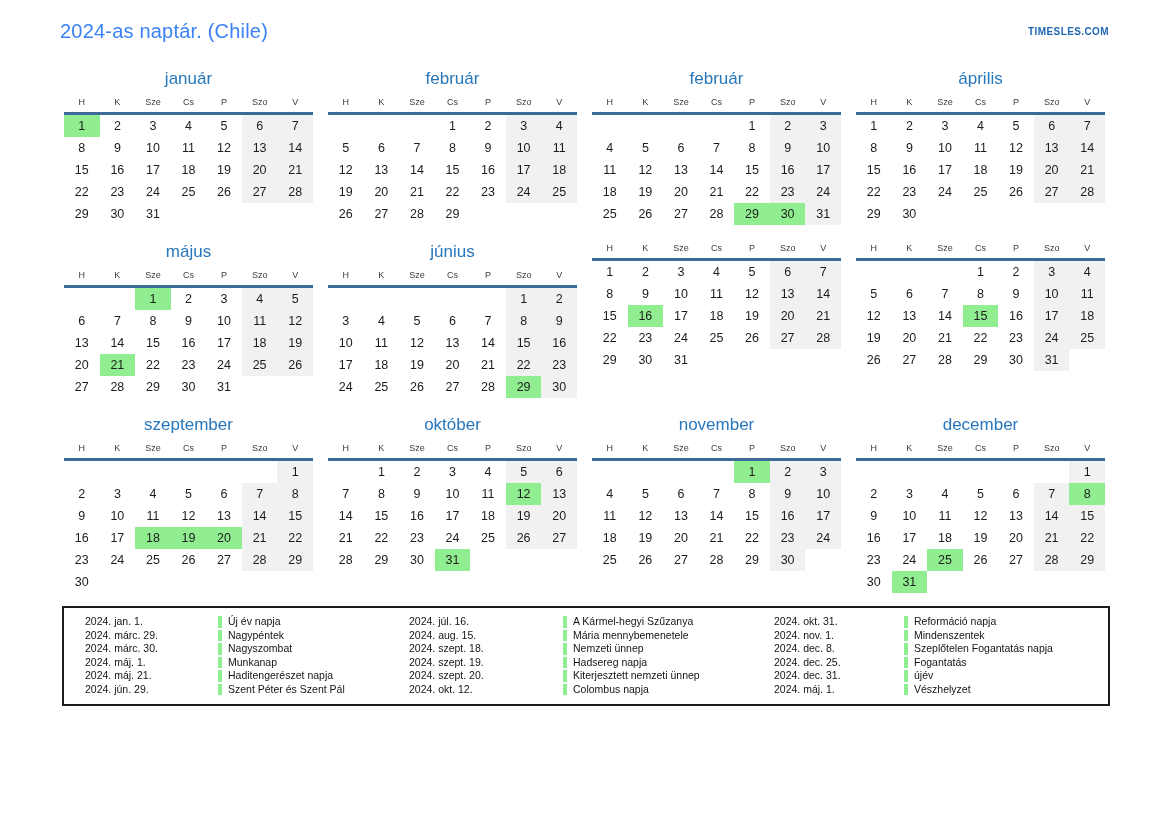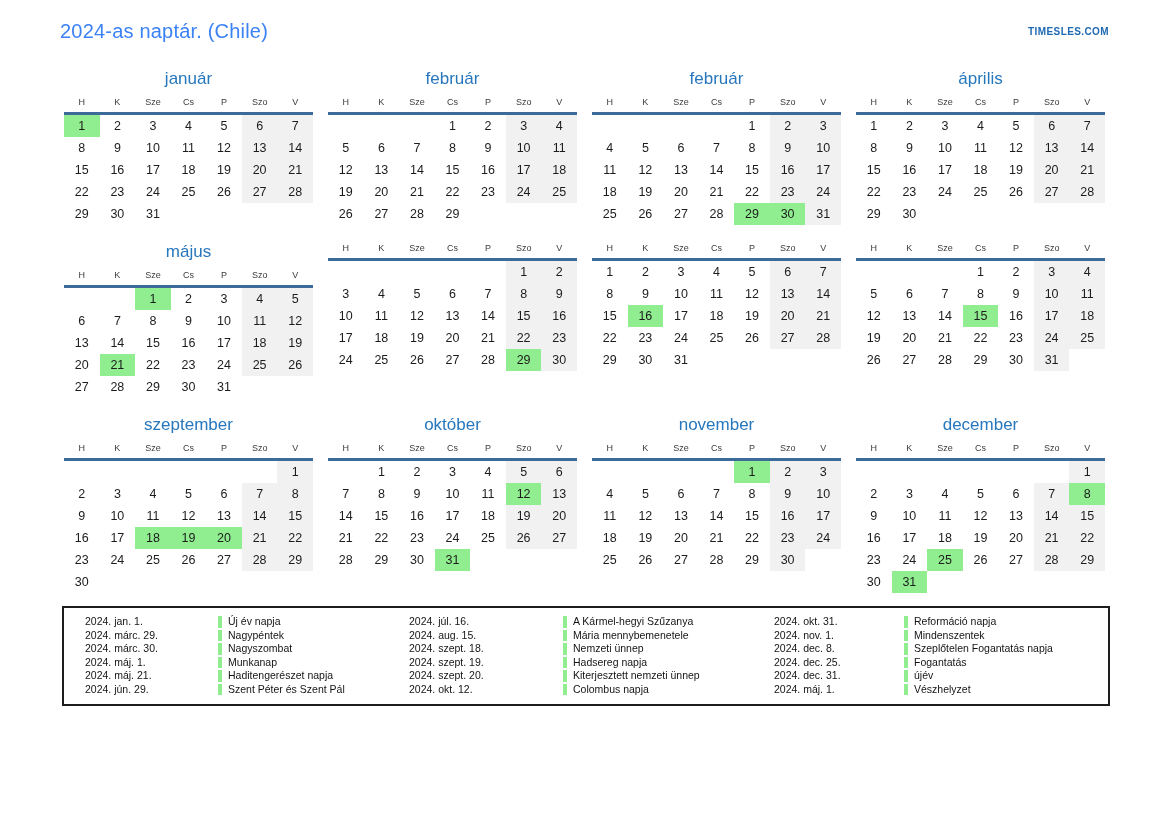--- a/index.html
+++ b/index.html
@@ -299,20 +299,21 @@
         <span class="day weekend">25</span>
         <span class="day weekend">26</span>
         <span class="day">27</span>
         <span class="day">28</span>
         <span class="day">29</span>
         <span class="day">30</span>
         <span class="day">31</span>
       </div>
     </div>
     <div class="month">
+      <div class="month-title">június</div>
       <div class="weekday-row">
         <span>H</span>
         <span>K</span>
         <span>Sze</span>
         <span>Cs</span>
         <span>P</span>
         <span>Szo</span>
         <span>V</span>
       </div>
       <div class="day-grid">

